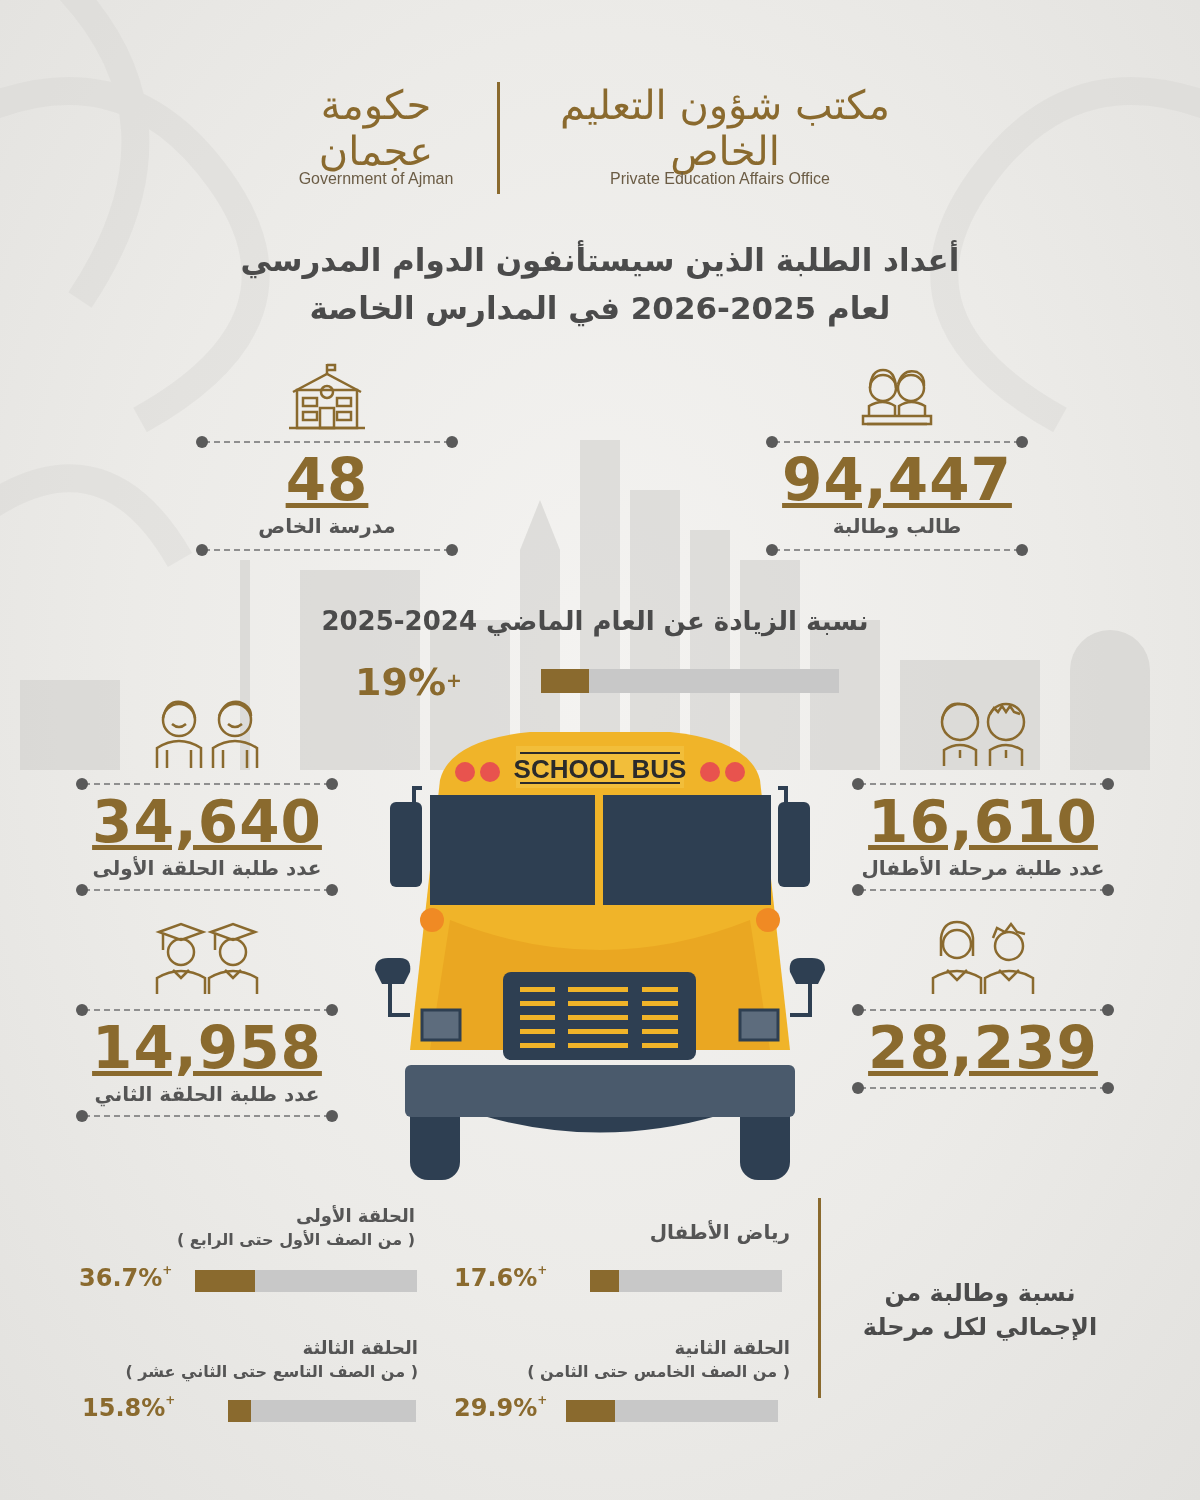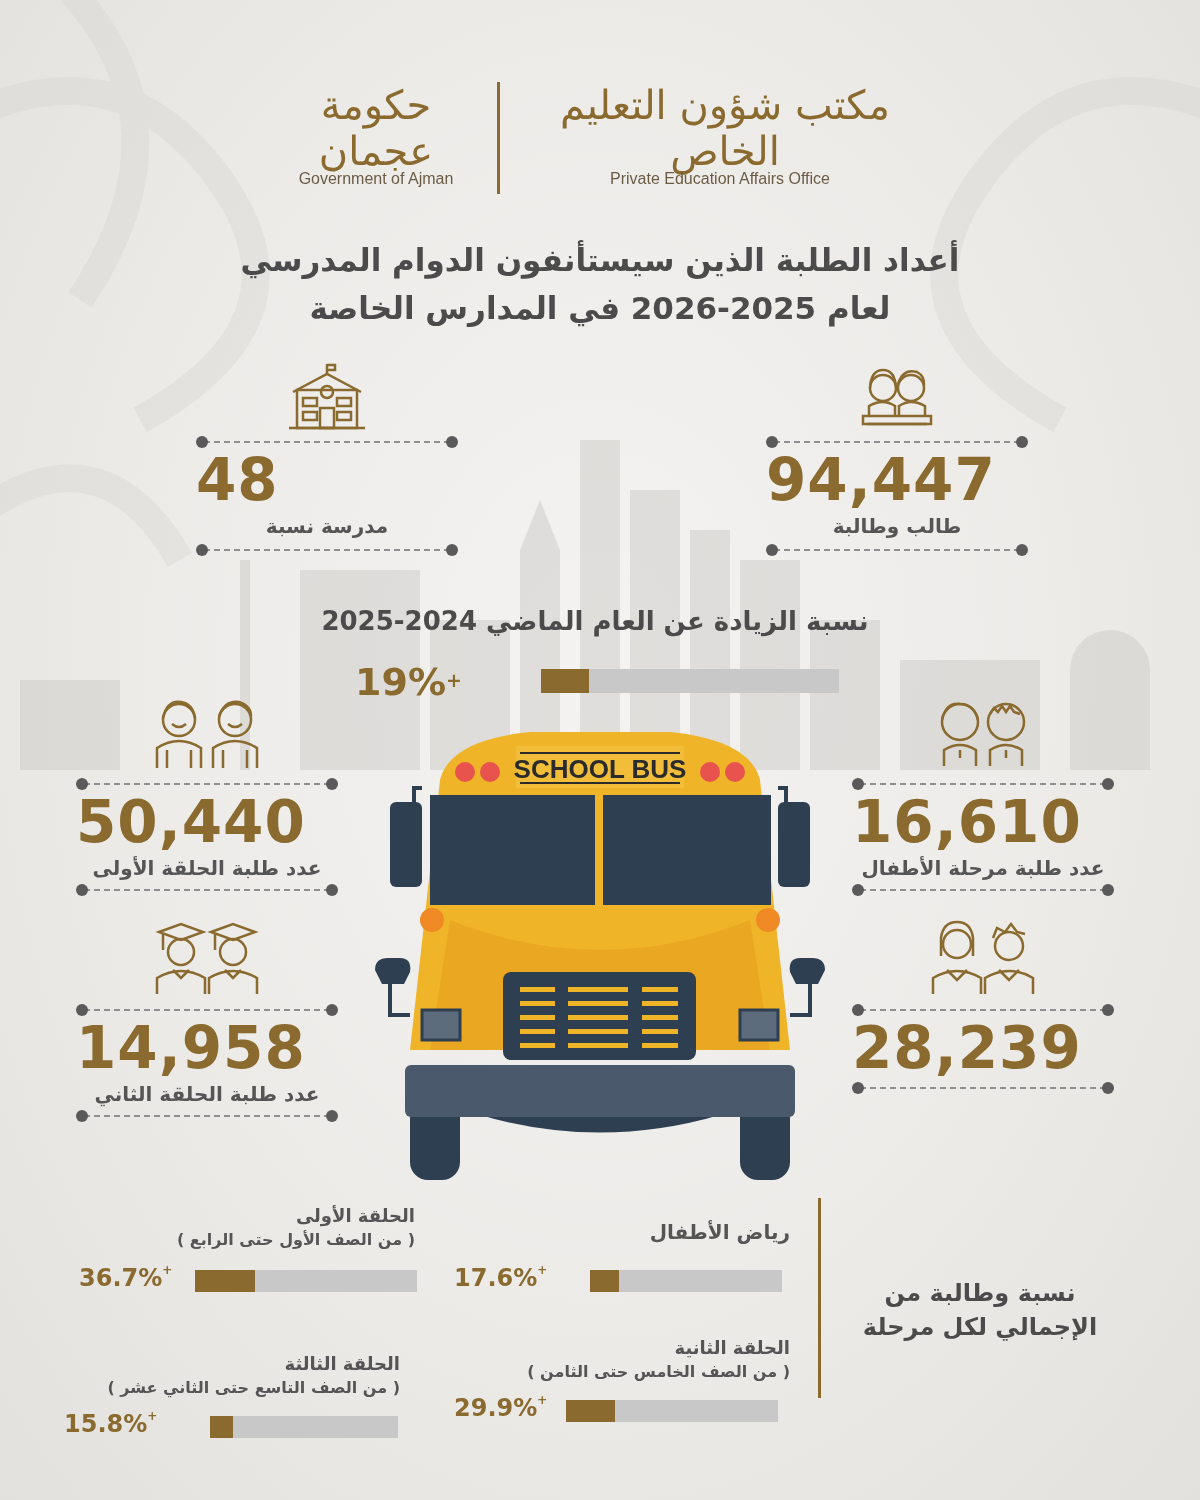--- a/index.html
+++ b/index.html
@@ -26,21 +26,21 @@
   
   .title { left: 150px; top: 236px; width: 900px; text-align: center; direction: rtl; font-family: "DejaVu Sans", sans-serif; font-weight: bold; font-size: 31px; line-height: 48px; color: #4b4b4b; }
 
   
   .stat { width: 262px; }
   .stat .icon { display: block; margin: 0 auto; }
   .dash { position: relative; height: 12px; }
   .dash::before { content: ""; position: absolute; left: 8px; right: 8px; top: 5px; border-top: 2px dashed #8f8f8f; }
   .dash .dot { position: absolute; top: 0; width: 12px; height: 12px; border-radius: 50%; background: #5a5a5a; }
   .dash .dot.l { left: 0; } .dash .dot.r { right: 0; }
-  .stat .value { font-family: "DejaVu Sans", sans-serif; font-weight: bold; color: #8a6a2e; font-size: 58px; line-height: 64px; letter-spacing: 1px; }
+  .stat .value { text-align: center; font-family: "DejaVu Sans", sans-serif; font-weight: bold; color: #8a6a2e; font-size: 58px; line-height: 64px; letter-spacing: 1px; text-decoration: underline; }
   .stat .label { text-align: center; direction: rtl; font-family: "DejaVu Sans", sans-serif; font-weight: bold; font-size: 20px; line-height: 28px; color: #555; }
 
   
   .growth-title { left: 250px; top: 606px; width: 690px; text-align: center; direction: rtl; font-weight: bold; font-size: 26px; color: #4b4b4b; }
   .pct { font-weight: bold; color: #8a6a2e; font-family: "DejaVu Sans", sans-serif; }
   .pct sup { font-size: 0.5em; vertical-align: top; position: relative; top: -0.1em; }
   .bar-track { background: #c8c8c8; height: 24px; }
   .bar-fill { background: #8a6a2e; height: 100%; }
 
   
@@ -104,21 +104,21 @@
         <rect x="50" y="50" width="14" height="8"></rect>
       <rect x="33" y="46" width="14" height="20"></rect>
         <line x1="2" y1="66" x2="78" y2="66"></line>
     </g>
   </svg>
   <div class="dash" style="margin-top:6px;">
       <span class="dot l"></span>
       <span class="dot r"></span>
     </div>
   <div class="value">48</div>
-  <div class="label">مدرسة نسبة</div>
+  <div class="label">مدرسة الخاص</div>
   <div class="dash" style="margin-top:4px;">
       <span class="dot l"></span>
       <span class="dot r"></span>
     </div>
 </div>
 
 <div class="abs stat" style="left:766px; top:362px;">
   <svg class="icon" width="84" height="68" viewBox="0 0 84 68">
     <g fill="none" stroke="#8a6a2e" stroke-width="2.5">
       <circle cx="28" cy="26" r="13"></circle>
@@ -165,21 +165,21 @@
       <path d="M81 30 Q88 36 95 30"></path>
       <path d="M66 74 V54 Q88 40 110 54 V74"></path>
         <line x1="76" y1="56" x2="76" y2="74"></line>
         <line x1="100" y1="56" x2="100" y2="74"></line>
     </g>
   </svg>
   <div class="dash" style="margin-top:8px;">
       <span class="dot l"></span>
       <span class="dot r"></span>
     </div>
-  <div class="value">50,440</div>
+  <div class="value">34,640</div>
   <div class="label">عدد طلبة الحلقة الأولى</div>
   <div class="dash" style="margin-top:2px;">
       <span class="dot l"></span>
       <span class="dot r"></span>
     </div>
 </div>
 
 <div class="abs stat" style="left:852px; top:694px;">
   <svg class="icon" width="110" height="76" viewBox="0 0 110 76">
     <g fill="none" stroke="#8a6a2e" stroke-width="2.5">
@@ -353,21 +353,21 @@
   <div style="position:relative; height:34px; margin-top:10px;">
     <div class="pct abs" style="left:4px; top:0;">
       <span>29.9%</span><sup>+</sup>
     </div>
     <div class="bar-track abs" style="left:116px; top:6px; width:212px; height:22px;">
       <div class="bar-fill" style="width:23%;"></div>
     </div>
   </div>
 </div>
 
-<div class="abs dist-item" style="left:60px; top:1336px; width:340px;margin-top:16px;">
+<div class="abs dist-item" style="left:78px; top:1336px; width:340px;">
   <div class="name">الحلقة الثالثة</div>
   <div class="range">( من الصف التاسع حتى الثاني عشر )</div>
   <div style="position:relative; height:34px; margin-top:10px;">
     <div class="pct abs" style="left:4px; top:0;">
       <span>15.8%</span><sup>+</sup>
     </div>
     <div class="bar-track abs" style="left:150px; top:6px; width:188px; height:22px;">
       <div class="bar-fill" style="width:12%;"></div>
     </div>
   </div>

